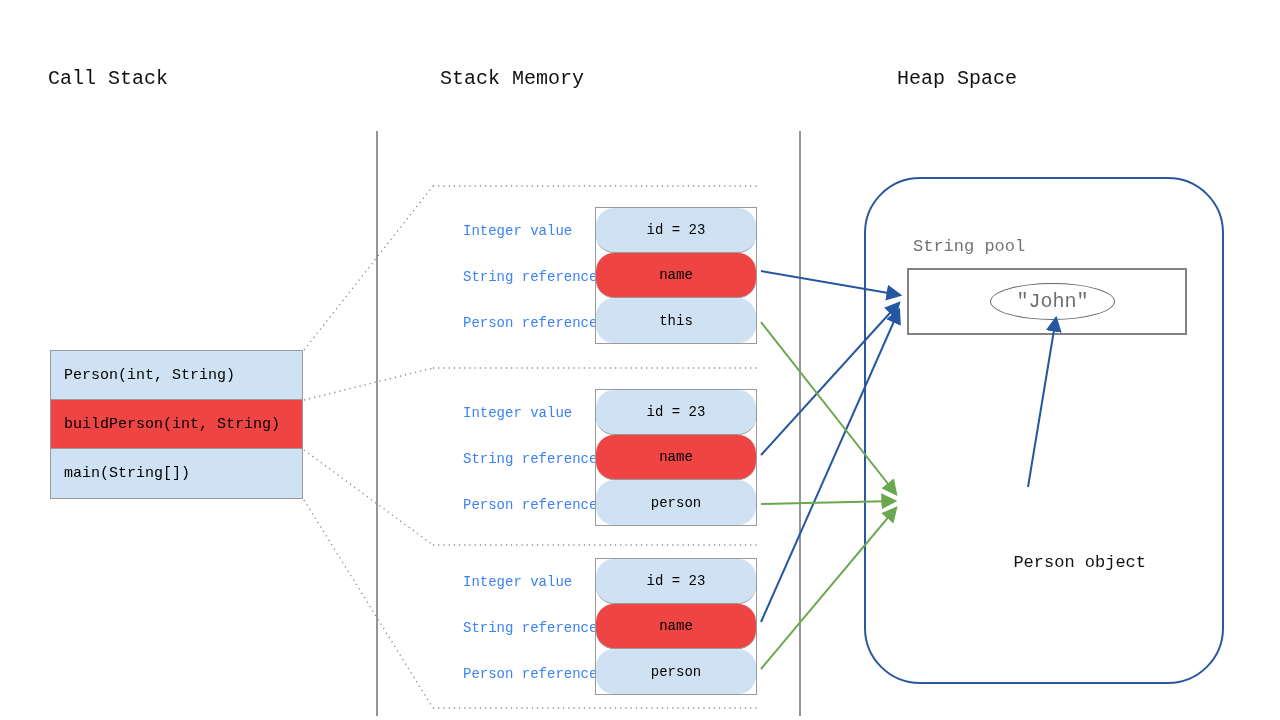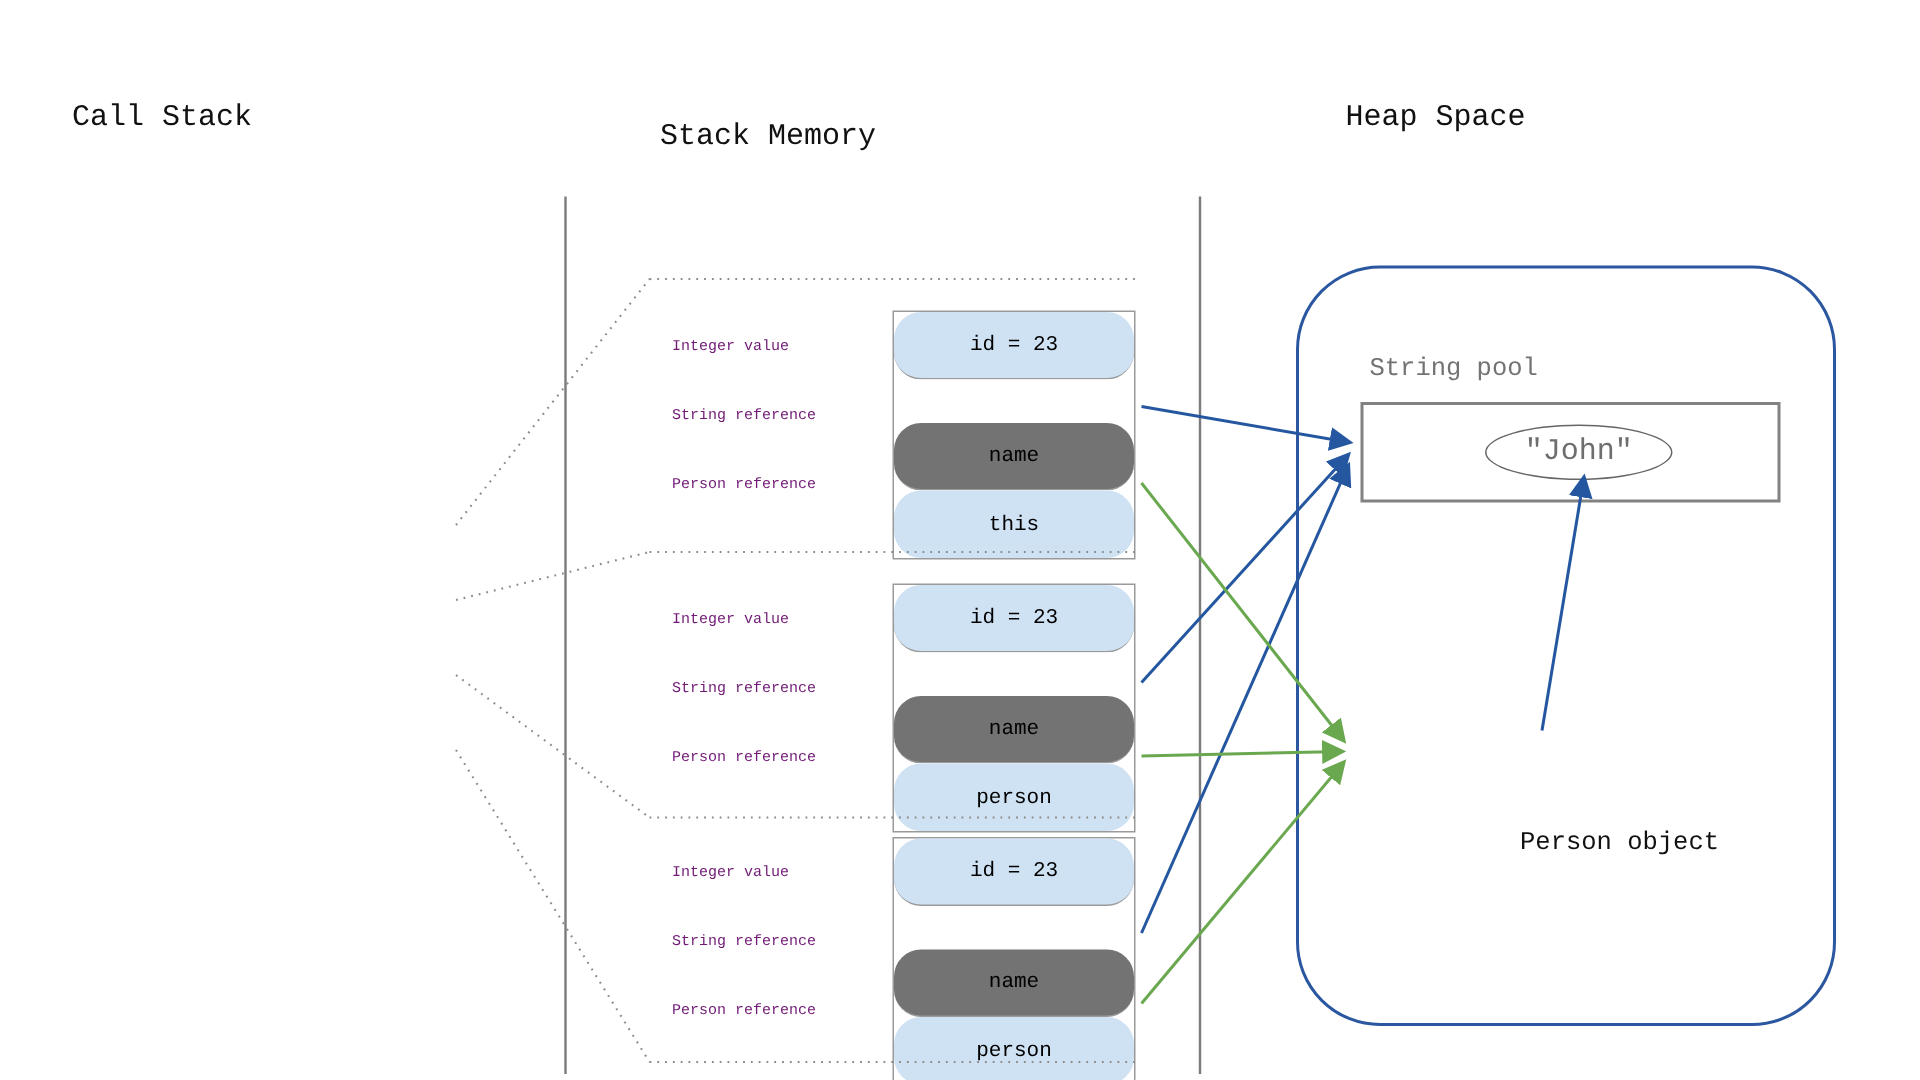--- a/index.html
+++ b/index.html
@@ -7,24 +7,24 @@
     position:relative;width:1280px;height:720px;background:#ffffff;overflow:hidden;
     font-family:Liberation Mono, monospace;color:#000;
   }
   .hdr{position:absolute;font-size:20px;color:#111;white-space:nowrap;}
   
   .cs-col{position:absolute;left:50px;top:350px;width:251px;border:1px solid #9a9a9a;}
   .cs-row{height:49px;display:flex;align-items:center;padding-left:13px;font-size:15px;
           border-bottom:1px solid #9a9a9a;box-sizing:border-box;}
   .cs-row:last-child{border-bottom:none;}
   .bg-blue{background:#cfe2f3;}
-  .bg-white{background:#737373;margin-top:29px;}
+  .bg-white{background:#ef4444;}
   
   .frame-labels{position:absolute;left:448px;width:150px;}
-  .frame-label{height:46px;display:flex;align-items:center;font-size:10px;color:#701a75;}
+  .frame-label{height:46px;display:flex;align-items:center;font-size:14px;color:#3b82f6;margin-left:15px;}
   .frame-values{position:absolute;left:595px;width:160px;border:1px solid #9a9a9a;}
   .frame-cell{height:45px;display:flex;align-items:center;justify-content:center;
               font-size:14px;border-bottom:1px solid #9a9a9a;box-sizing:border-box;border-radius:18px;}
   .frame-cell:last-child{border-bottom:none;}
   
   .heap-box{position:absolute;left:864px;top:177px;width:360px;height:507px;
             border:2px solid #2b57a0;border-radius:56px;box-sizing:border-box;}
   .pool-label{position:absolute;left:913px;top:237px;font-size:17px;color:#737373;}
   .pool-rect{position:absolute;left:907px;top:268px;width:280px;height:67px;
              border:2px solid #828282;background:#fff;box-sizing:border-box;}
@@ -39,23 +39,28 @@
   .person-caption{position:absolute;left:946px;top:553px;width:200px;text-align:right;
                   font-size:17px;color:#111;}
   svg.overlay{position:absolute;left:0;top:0;pointer-events:none;}
 </style>
 </head>
 <body>
 
 <div id="stage">
 
   <div class="hdr" style="left:48px;top:67px;">Call Stack</div>
-  <div class="hdr" style="left:440px;top:80px;">Stack Memory</div>
+  <div class="hdr" style="left:440px;top:67px;">Stack Memory</div>
   <div class="hdr" style="left:897px;top:67px;">Heap Space</div>
 
+  <div class="cs-col">
+    <div class="cs-row bg-blue">Person(int, String)</div>
+    <div class="cs-row bg-white">buildPerson(int, String)</div>
+    <div class="cs-row bg-blue">main(String[])</div>
+  </div>
 
   <div class="frame-labels" style="top:208px;">
     <div class="frame-label">Integer value</div>
     <div class="frame-label">String reference</div>
     <div class="frame-label">Person reference</div>
   </div>
   <div class="frame-values" style="top:207px;">
     <div class="frame-cell bg-blue">id = 23</div>
     <div class="frame-cell bg-white">name</div>
     <div class="frame-cell bg-blue">this</div>

